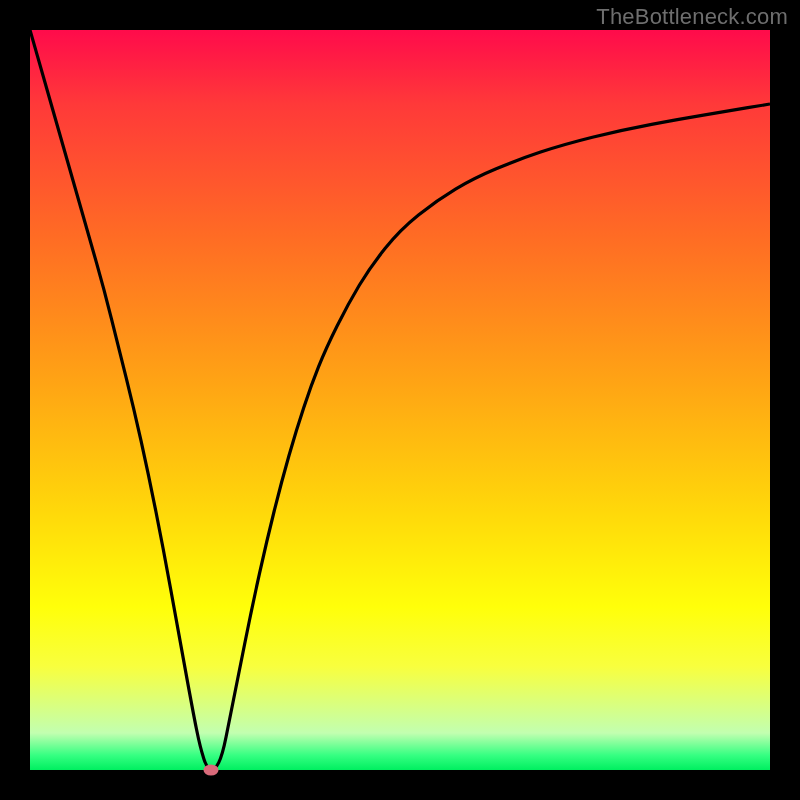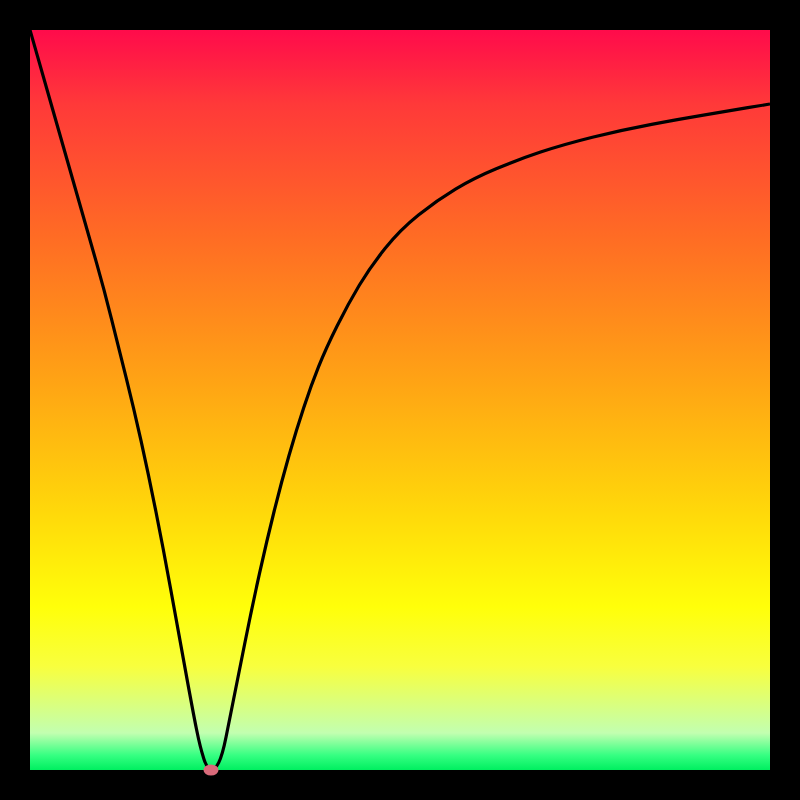--- a/index.html
+++ b/index.html
@@ -69,13 +69,14 @@
 </head>
 <body>
 
 <div class="chart-container">
   <div class="plot-area">
     <svg class="curve" viewBox="0 0 740 740" preserveAspectRatio="none">
       <path id="curve-path" d="M 0.00 0.00 Q 0.00 0.00 7.40 25.90 Q 14.80 51.80 22.20 77.70 Q 29.60 103.60 37.00 129.50 Q 44.40 155.40 51.80 181.30 Q 59.20 207.20 66.60 233.10 Q 74.00 259.00 81.40 288.60 Q 88.80 318.20 96.20 347.80 Q 103.60 377.40 111.00 410.70 Q 118.40 444.00 125.80 481.00 Q 133.20 518.00 140.60 558.70 Q 148.00 599.40 155.40 640.10 Q 162.80 680.80 166.50 699.30 Q 170.20 717.80 173.90 728.90 Q 177.60 740.00 181.30 740.00 Q 185.00 740.00 188.70 732.60 Q 192.40 725.20 196.10 706.70 Q 199.80 688.20 203.50 669.70 Q 207.20 651.20 214.60 614.20 Q 222.00 577.20 229.40 543.90 Q 236.80 510.60 244.20 481.00 Q 251.60 451.40 259.00 425.50 Q 266.40 399.60 273.80 377.40 Q 281.20 355.20 288.60 336.70 Q 296.00 318.20 307.10 296.00 Q 318.20 273.80 329.30 255.30 Q 340.40 236.80 355.20 218.30 Q 370.00 199.80 388.50 185.00 Q 407.00 170.20 425.50 159.10 Q 444.00 148.00 466.20 138.75 Q 488.40 129.50 510.60 122.10 Q 532.80 114.70 562.40 107.30 Q 592.00 99.90 621.60 94.35 Q 651.20 88.80 673.40 85.10 Q 695.60 81.40 717.80 77.70 T 740.00 74.00"></path>
     </svg>
     <div class="marker" id="min-marker" style="left: 181.3px; top: 740px; background: rgb(217, 106, 122);"></div>
   </div>
+  <div class="watermark">TheBottleneck.com</div>
 </div>
 
 </body></html>

